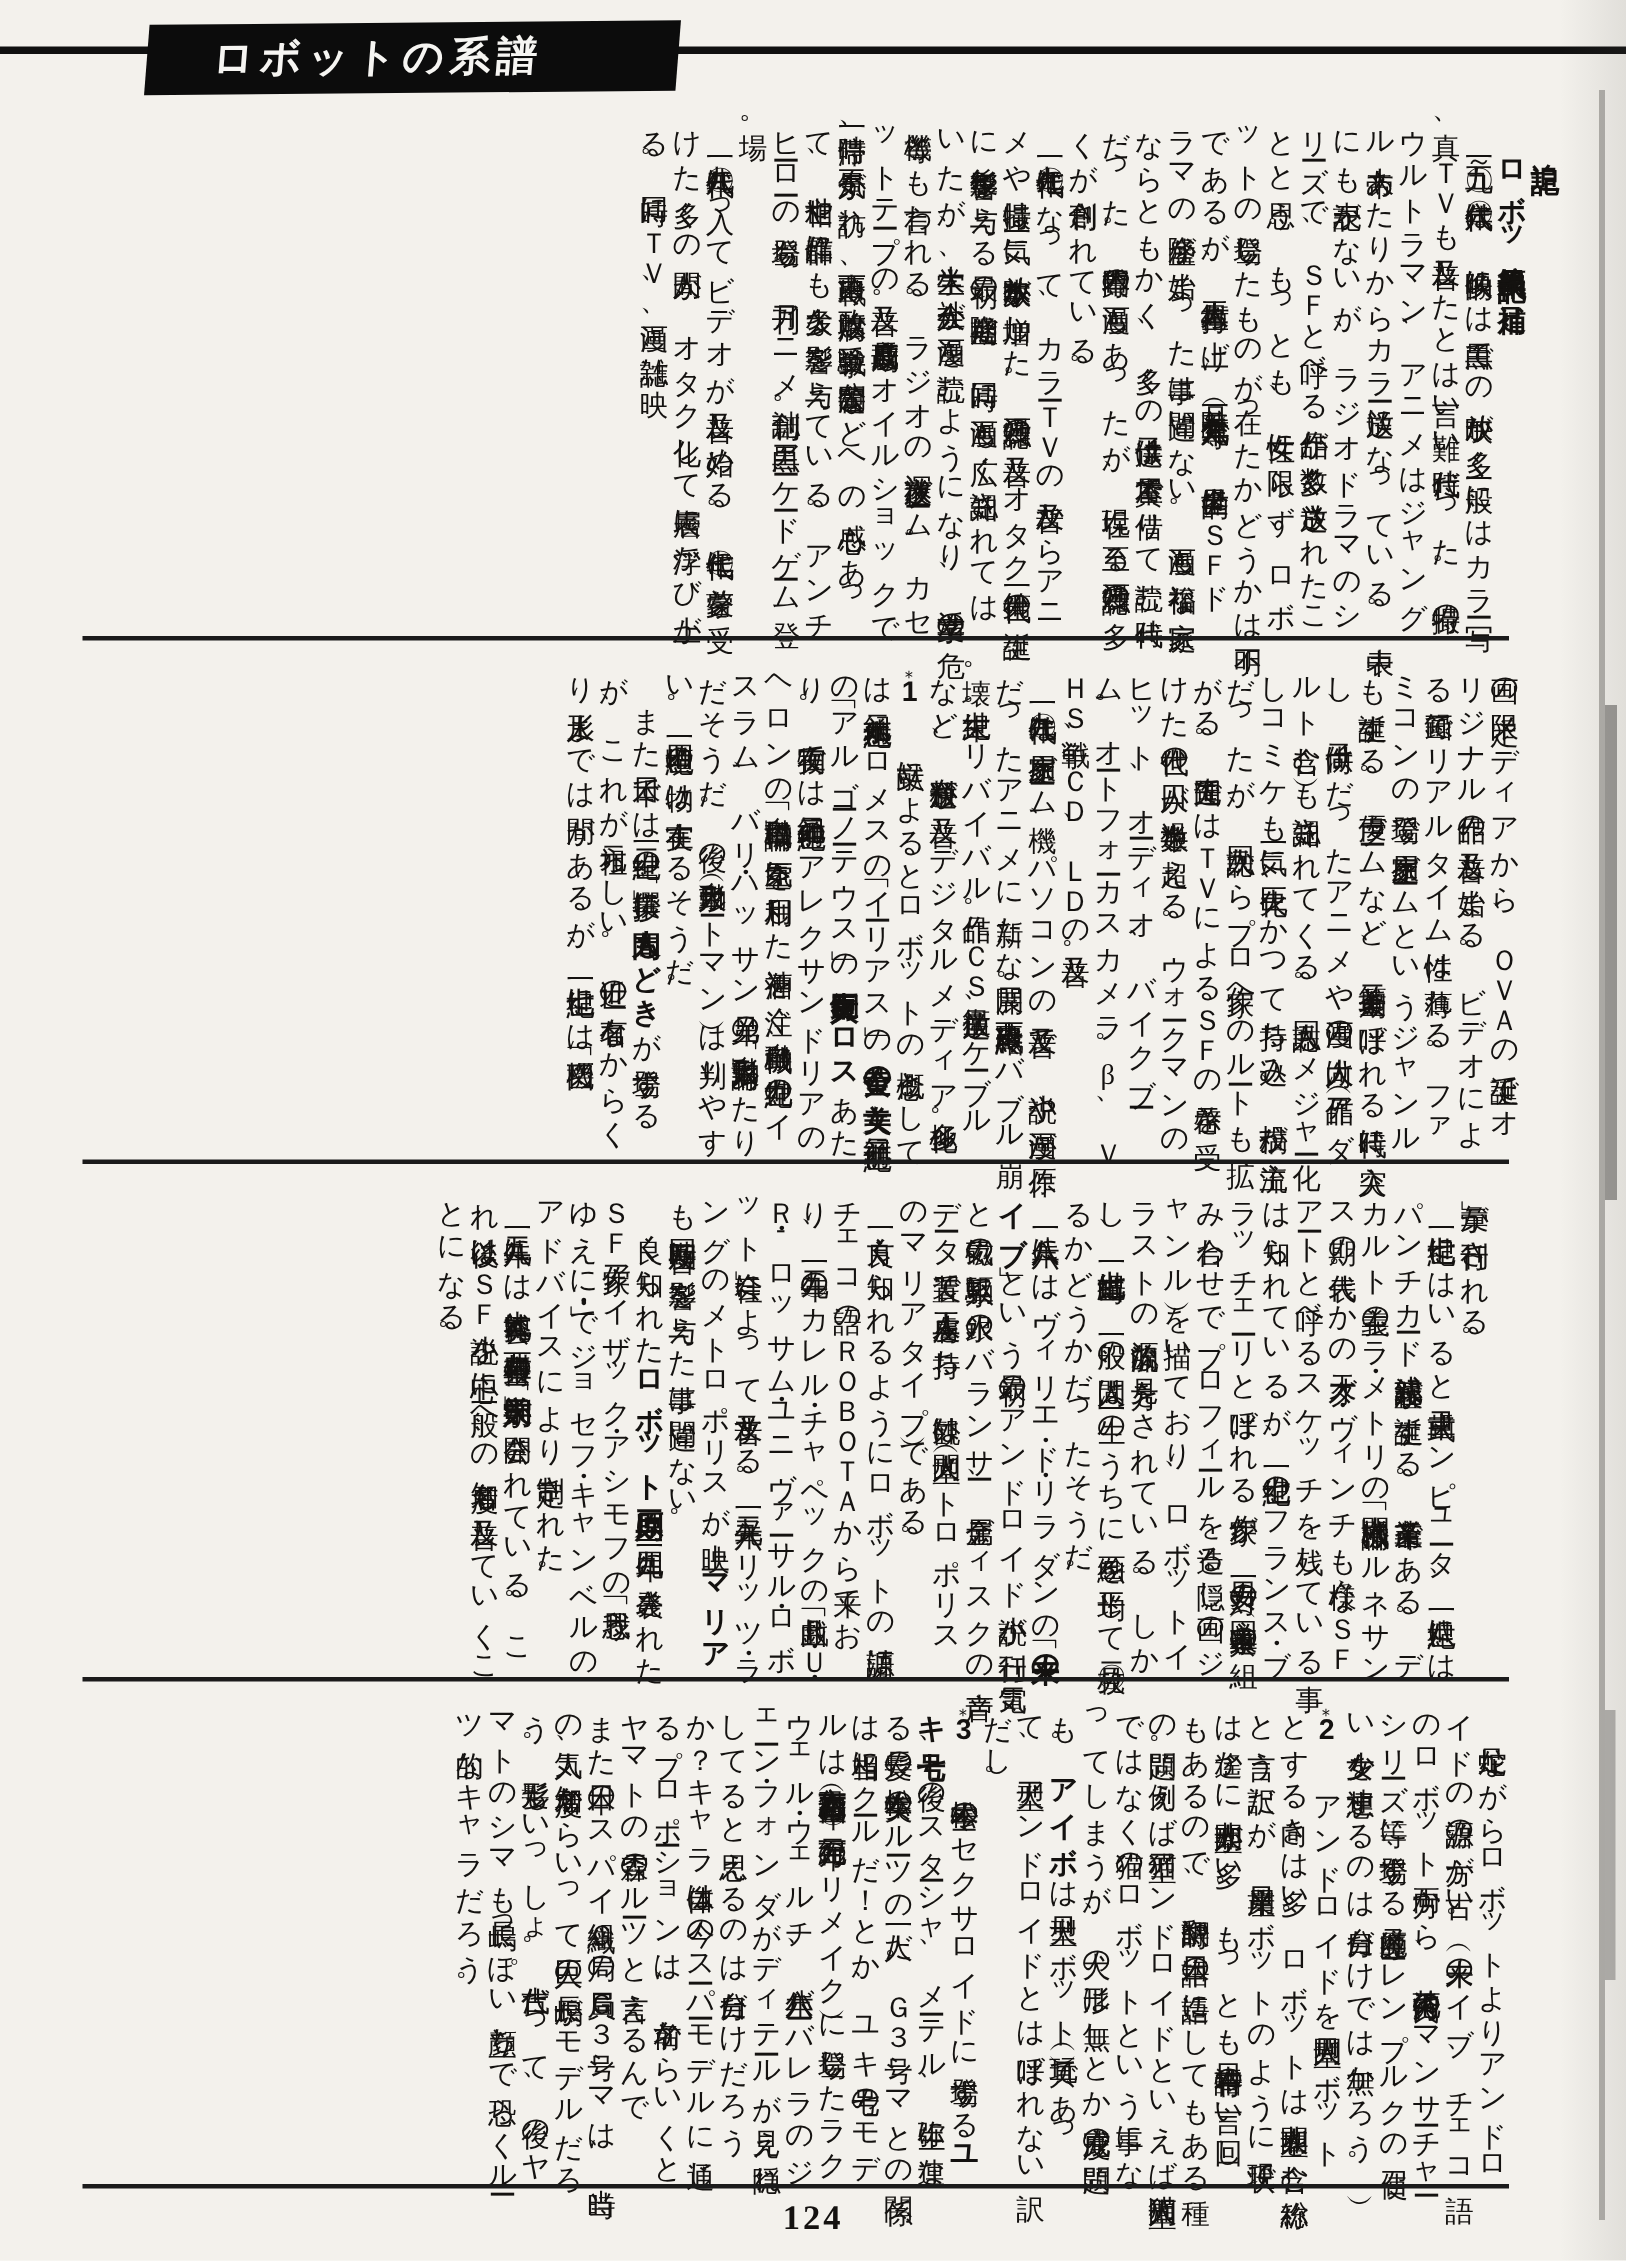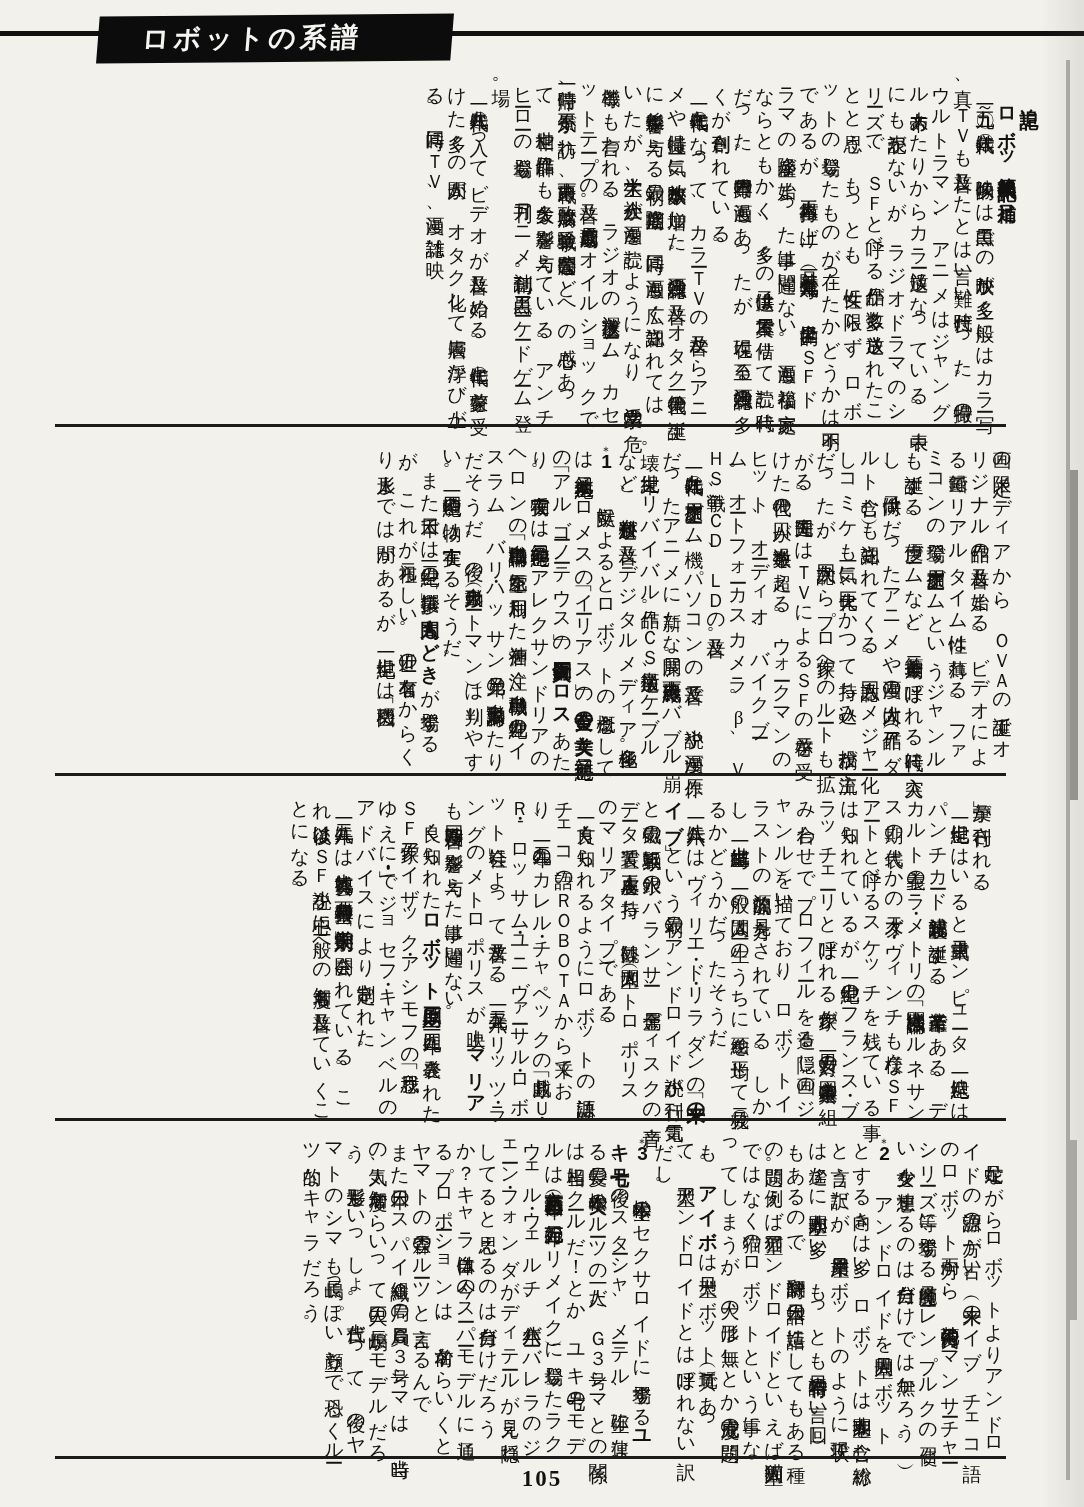--- a/index.html
+++ b/index.html
@@ -100,20 +100,20 @@
 
   <section class="vblock s4">
     <p><span class="">　蛇足ながらロボットよりアンドロイドの語源の方が古い。（未来のイブ、チェコ語のロボット両方から、菊池秀行氏のマンサーチャーシリーズ等に登場する魔導師ヌーレンプルクの召使い少女を連想するのは自分だけでは無かろう。）</span></p>
     <p class="gapbefore"><span class="ast">＊</span><span class="b ">2</span><span class="">　アンドロイドを人間型ロボットとする向きは多い。ロボットは非人間型を含む総称と言う訳だが、産業用ロボットのように現状では遙かに非人間型が多い。もっとも日本語特有の言い回しもあるので、翻訳時や日本語の造語にしてもある種の問題。例えば猫型アンドロイドといえば猫人間型ではなく猫のロボットという事になってしまうが、犬の形は無しとか完成度の問題も。</span><span class="b ">アイボ</span><span class="">は犬型ロボット（玩具）であって、犬型アンドロイドとは呼ばれない訳だし。</span></p>
     <p class="gapbefore"><span class="ast">＊</span><span class="b ">3</span><span class="">　松本零士のセクサロイドに登場する</span><span class="b ">ユキ七号</span><span class="">、後のスターシャ、メーテル、弥生に連なる長髪の松本美女のルーツの一人だ。Ｇ３号シマとの関係は相当にクールだ！とか、ユキ七号のモデルは六六年恐竜百万年（四〇年の紀元百万年のリメイク）に登場したラクウェル・ウェルチ、六八年バーバレラのジェーン・フォンダがディテールが見え隠れしてると思えるのは自分だけだろうか？キャラ自体は今のスーパーモデルに通じるプロポーションは、名前からいくとヤマトの森雪のルーツと言えるんで</span></p>
     <p><span class="">また日本のスパイ組織Ｇ局の局員Ｇ３号シマは、当時の人気、知名度からいって巨人の長嶋がモデルだろう。髪形もいっしょ。古代だって、後のヤマトのシマも長嶋っぽい顔立ちで恐らくルーツ的なキャラだろう。</span></p>
   </section>
 
   <div class="rule r4"></div>
 
-  <div class="pageno">105</div>
+  <div class="pageno">124</div>
 
   <div class="edge-fade"></div>
   <div class="edge-line"></div>
   <div class="edge-smudge1"></div>
   <div class="edge-smudge2"></div>
 
 </div>
 
 </body></html>

